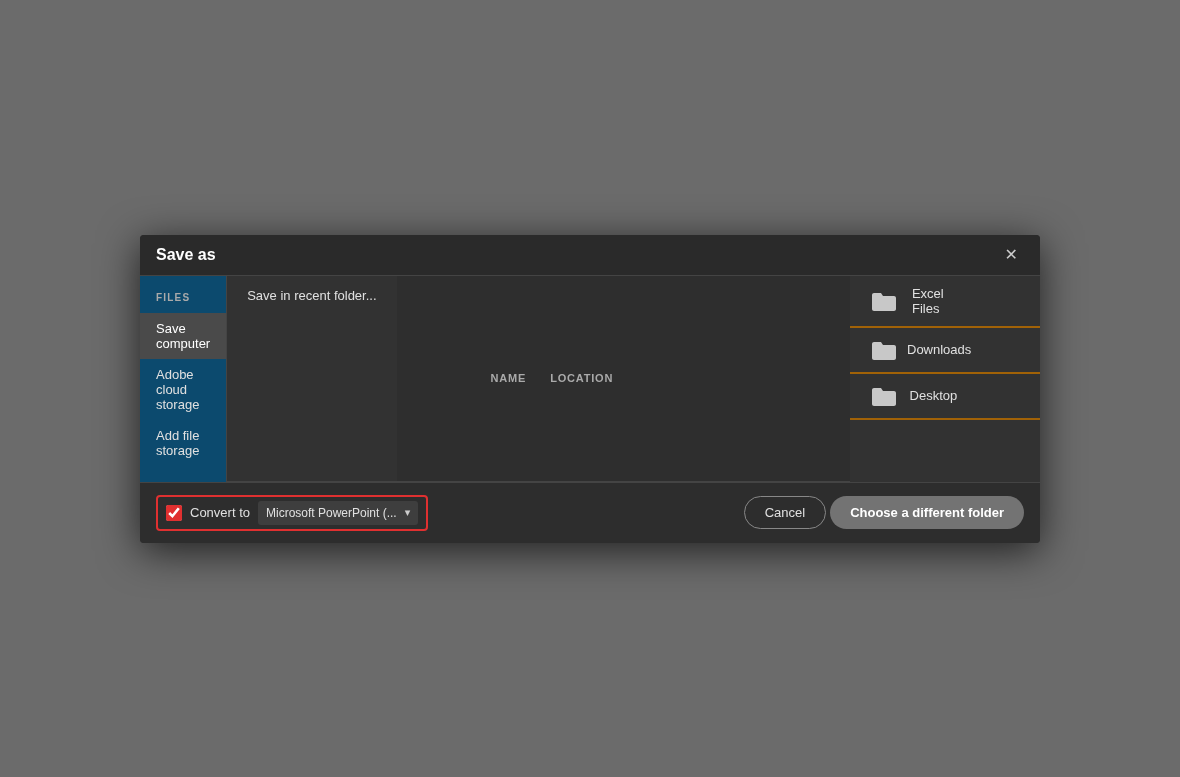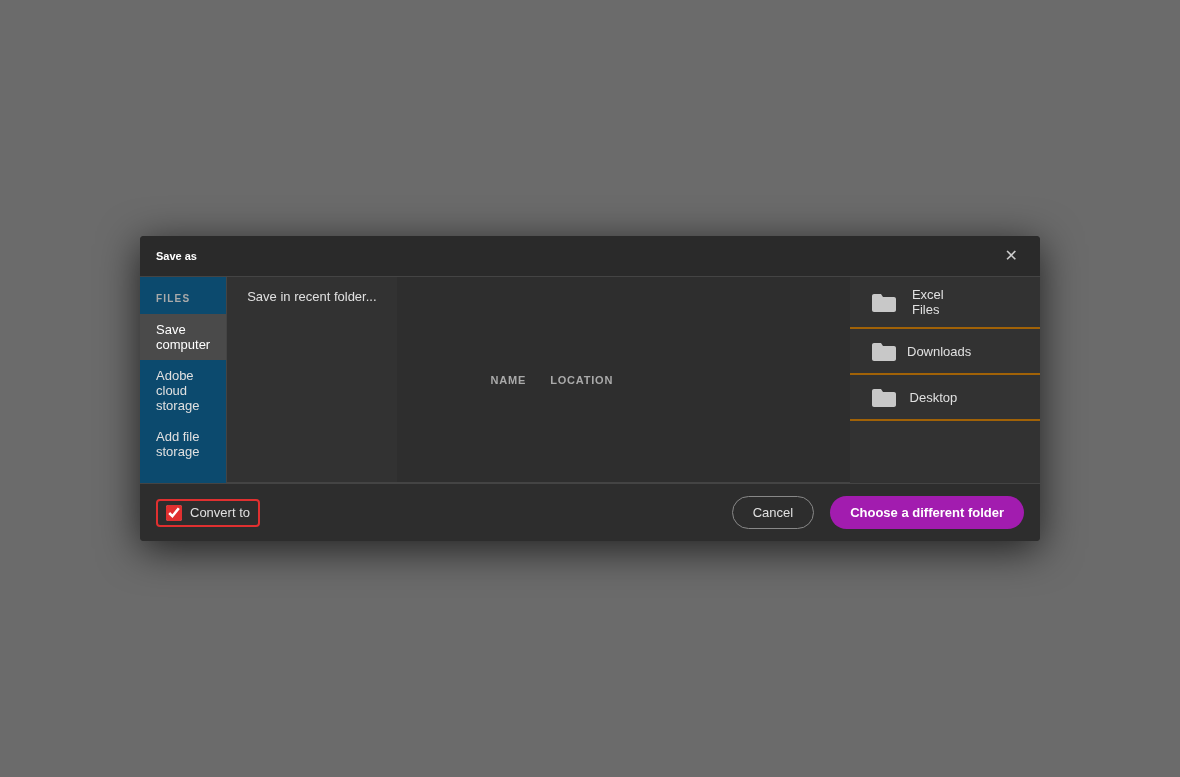--- a/index.html
+++ b/index.html
@@ -33,21 +33,21 @@
       background: #2a2a2a;
       display: flex;
       align-items: center;
       justify-content: space-between;
       padding: 10px 16px;
       border-bottom: 1px solid #444;
     }
 
     .title-bar-title {
       color: #fff;
-      font-size: 11px;
+      font-size: 16px;
       font-weight: 600;
     }
 
     .close-btn {
       background: none;
       border: none;
       color: #ccc;
       cursor: pointer;
       font-size: 16px;
       line-height: 1;
@@ -225,35 +225,35 @@
       font-size: 11px;
     }
 
     .footer-spacer {
       flex: 1;
     }
 
     .footer-buttons {
       display: flex;
       align-items: center;
-      gap: 16px;
+      gap: 4px;
     }
 
     .cancel-btn {
       background: transparent;
       border: 1.5px solid #888;
       color: #e0e0e0;
       font-size: 13px;
       padding: 8px 20px;
       border-radius: 20px;
       cursor: pointer;
     }
 
     .choose-folder-btn {
-      background: #a21caf;
+      background: #737373;
       border: none;
       color: #fff;
       font-size: 13px;
       font-weight: 600;
       padding: 9px 20px;
       border-radius: 20px;
       cursor: pointer;
     }
 
     
@@ -339,20 +339,24 @@
 
       </div>
     </div>
   </div>
 
   <div class="dialog-footer">
 
     <div class="convert-section">
       <input type="checkbox" class="convert-checkbox" checked="" style="">
       <span class="convert-label">Convert to</span>
+      <div class="convert-dropdown">
+        <span>Microsoft PowerPoint (...</span>
+        <span class="chevron-down">▾</span>
+      </div>
     </div>
 
     <div class="footer-spacer"></div>
 
     <div class="footer-buttons">
       <button class="cancel-btn">Cancel</button>
       <button class="choose-folder-btn">Choose a different folder</button>
     </div>
 
   </div>

